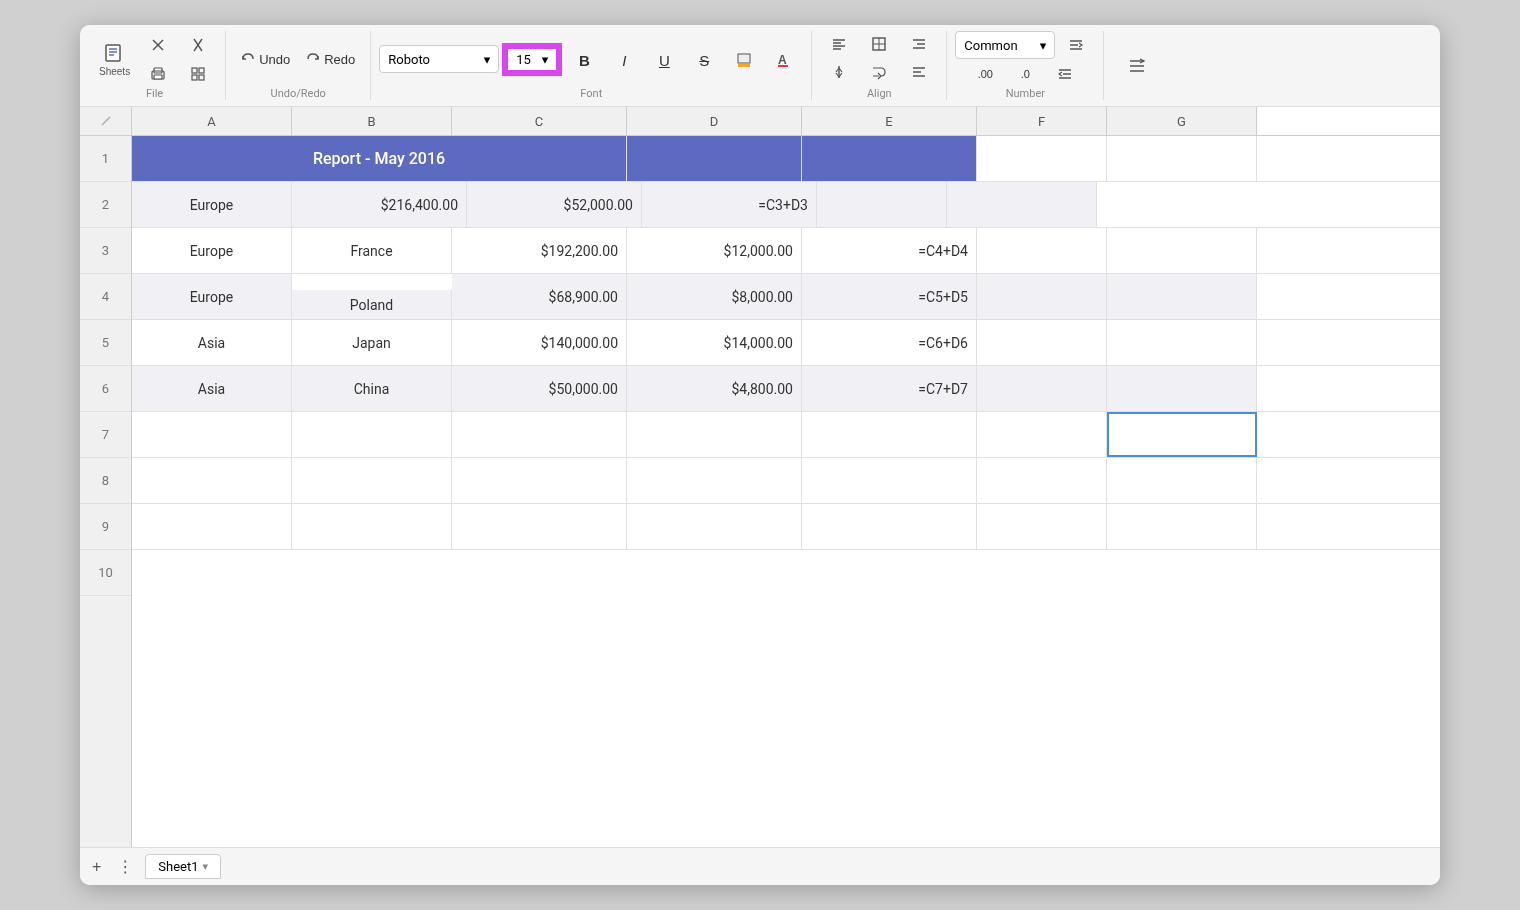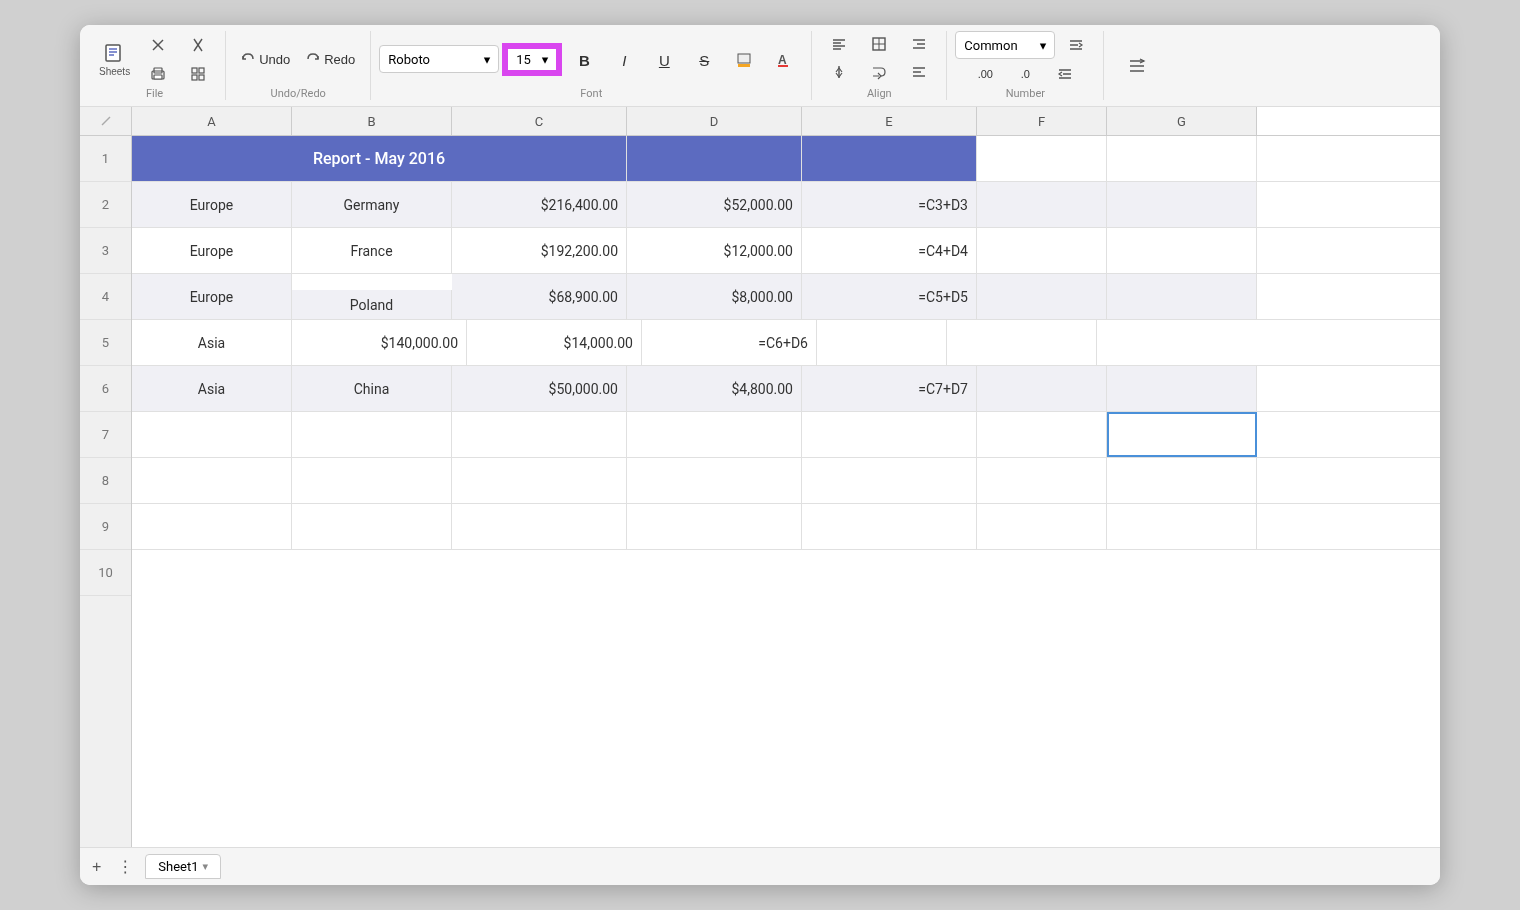--- a/index.html
+++ b/index.html
@@ -480,21 +480,20 @@
           <div class="grid-cell title-cell" style="width: 495px; font-size: 16px; font-weight: 500; color: white; position: relative; min-width: 495px;">Report - May 2016</div>
           <div class="grid-cell title-cell" style="width:175px;"></div>
           <div class="grid-cell title-cell" style="width:175px;"></div>
           <div class="grid-cell" style="width:130px;"></div>
           <div class="grid-cell" style="width:150px;"></div>
         </div>
 
 
         <div class="grid-row" style="height:46px;">
           <div class="grid-cell center shaded" style="width:160px;">Europe</div>
-          <div class="grid-cell center shaded" style="width:160px;">Germany</div>
           <div class="grid-cell right shaded" style="width:175px;">$216,400.00</div>
           <div class="grid-cell right shaded" style="width:175px;">$52,000.00</div>
           <div class="grid-cell right shaded formula" style="width:175px;">=C3+D3</div>
           <div class="grid-cell shaded" style="width:130px;"></div>
           <div class="grid-cell shaded" style="width:150px;"></div>
         </div>
 
         <div class="grid-row" style="height:46px;">
           <div class="grid-cell center" style="width:160px;">Europe</div>
           <div class="grid-cell center" style="width:160px;">France</div>
@@ -510,20 +509,21 @@
           <div class="grid-cell center shaded" style="width:160px;margin-top:16px;">Poland</div>
           <div class="grid-cell right shaded" style="width:175px;">$68,900.00</div>
           <div class="grid-cell right shaded" style="width:175px;">$8,000.00</div>
           <div class="grid-cell right shaded formula" style="width:175px;">=C5+D5</div>
           <div class="grid-cell shaded" style="width:130px;"></div>
           <div class="grid-cell shaded" style="width:150px;"></div>
         </div>
 
         <div class="grid-row" style="height:46px;">
           <div class="grid-cell center" style="width:160px;">Asia</div>
+          <div class="grid-cell center" style="width:160px;">Japan</div>
           <div class="grid-cell right" style="width:175px;">$140,000.00</div>
           <div class="grid-cell right" style="width:175px;">$14,000.00</div>
           <div class="grid-cell right formula" style="width:175px;">=C6+D6</div>
           <div class="grid-cell" style="width:130px;"></div>
           <div class="grid-cell" style="width:150px;"></div>
         </div>
 
         <div class="grid-row" style="height:46px;">
           <div class="grid-cell center shaded" style="width:160px;">Asia</div>
           <div class="grid-cell center shaded" style="width:160px;">China</div>

